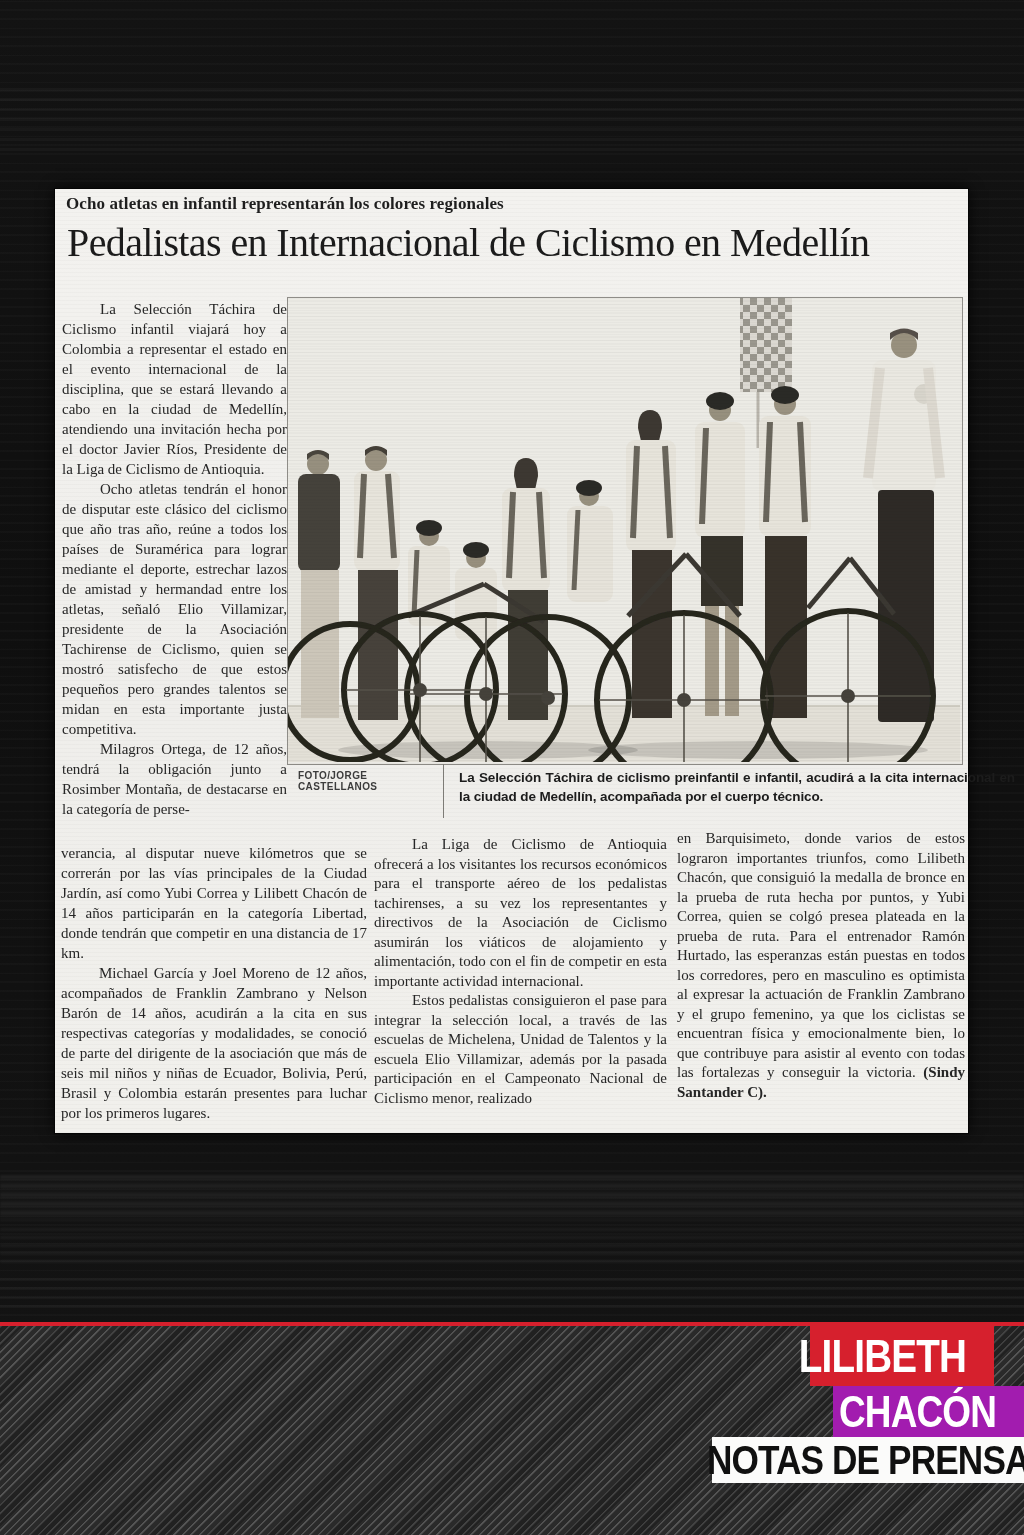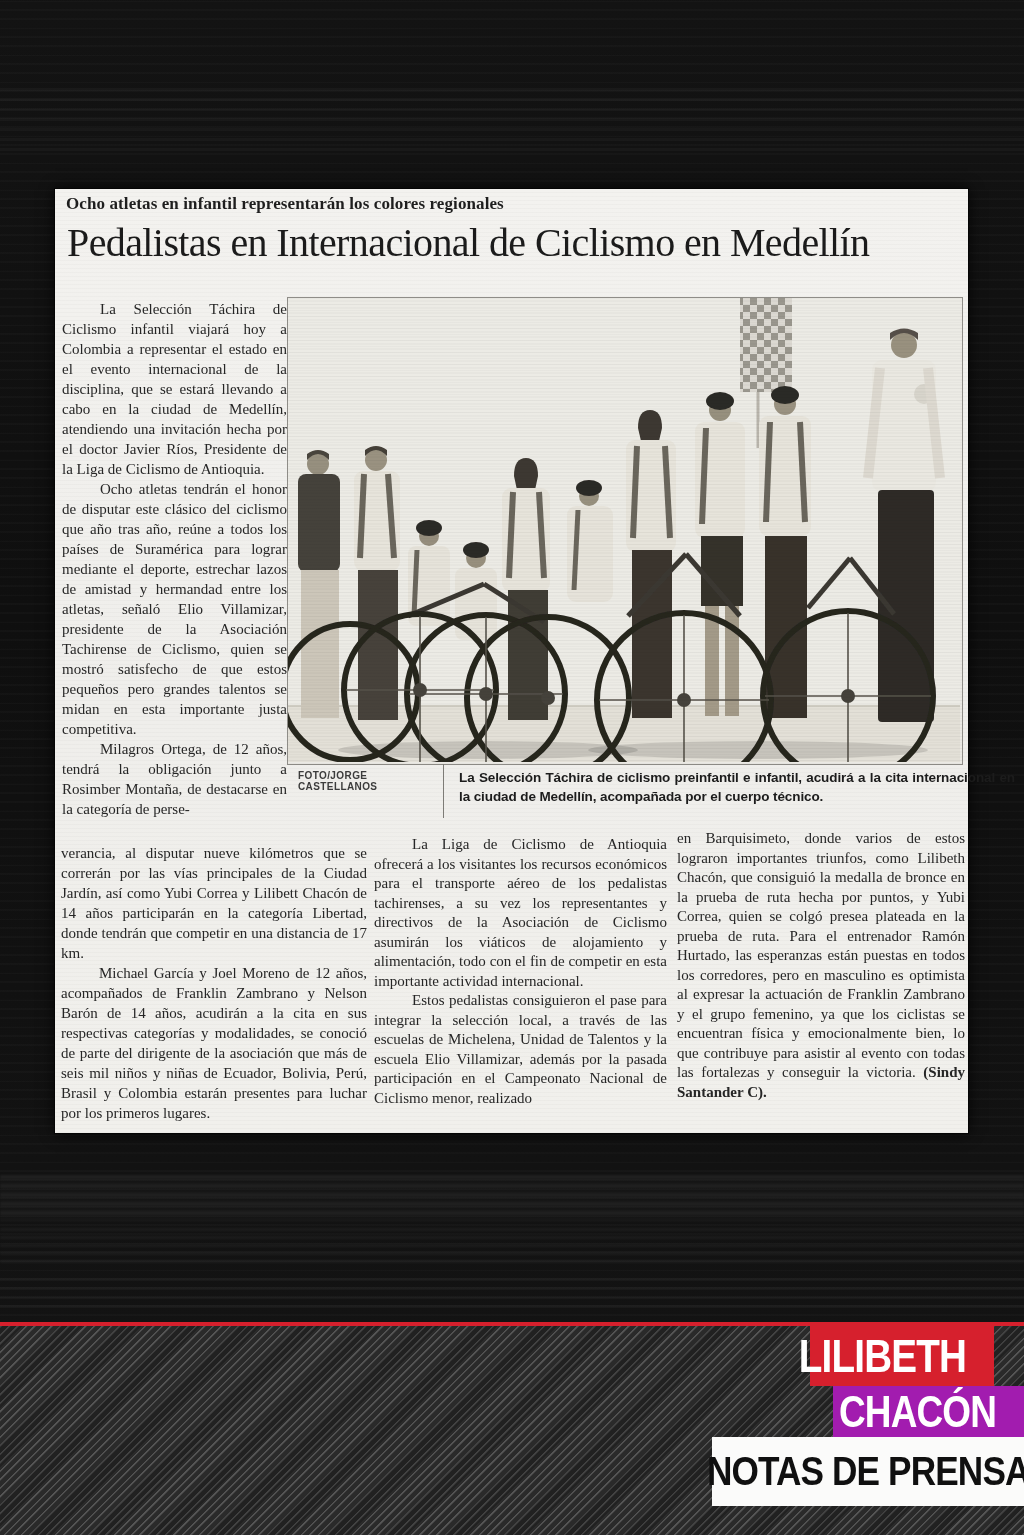--- a/index.html
+++ b/index.html
@@ -79,21 +79,21 @@
     background:
       repeating-linear-gradient(135deg, rgba(0,0,0,0.22) 0 16px, rgba(0,0,0,0) 16px 42px),
       repeating-linear-gradient(135deg, #555 0 1px, #2a2a2a 2px 6px);
   }
   .brandbox{
     position:absolute;display:flex;align-items:center;
     font-family:"Liberation Sans",sans-serif;font-weight:700;
   }
   .red1{left:810px;top:1326px;width:184px;height:60px;background:#d6202d;justify-content:flex-end;}
   .red2{left:833px;top:1386px;width:191px;height:51px;background:#a21caf;justify-content:flex-end;}
-  .white1{left:712px;top:1437px;width:312px;height:69px;background:#fbfbfa;justify-content:center;}
+  .white1{left:712px;top:1437px;width:312px;height:46px;background:#fbfbfa;justify-content:center;}
   .red1 span,.red2 span{
     color:#fff;font-size:46px;letter-spacing:-1px;
     transform:scaleX(0.84);transform-origin:right center;margin-right:28px;white-space:nowrap;
   }
   .red2 span{font-size:44px;}
   .white1 span{
     color:#101010;font-size:40px;letter-spacing:-1px;
     transform:scaleX(0.88);transform-origin:center;white-space:nowrap;
   }
 </style>

